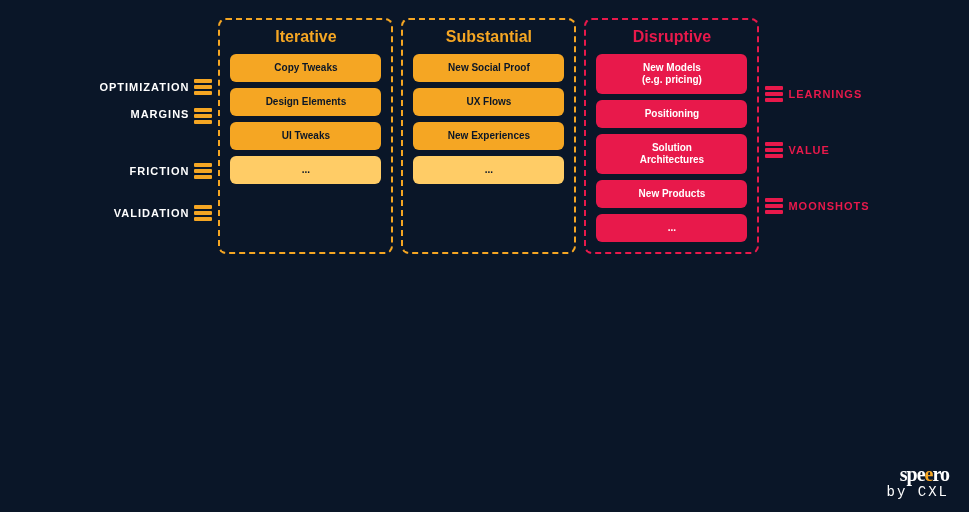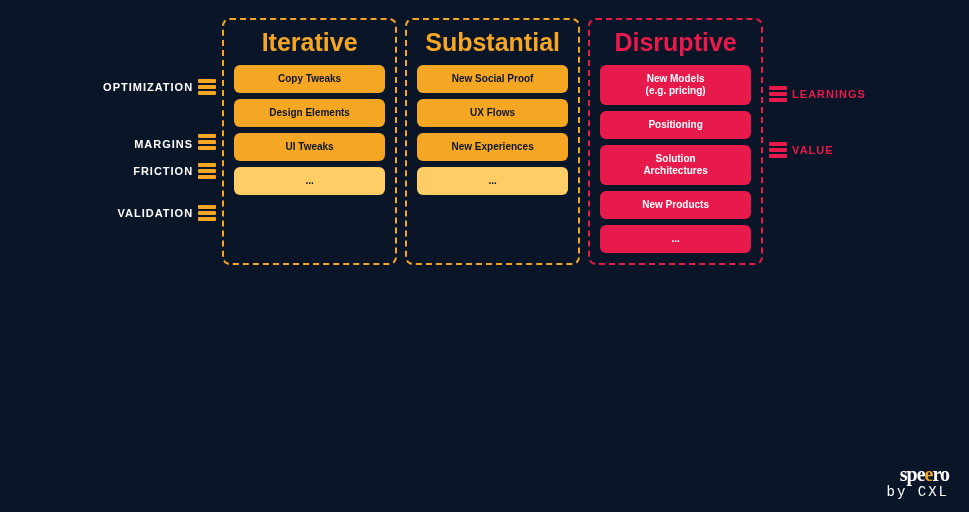--- a/index.html
+++ b/index.html
@@ -149,21 +149,21 @@
       background: transparent;
       margin-right: 8px;
     }
 
     .column-disruptive {
       border-color: #e8194b;
       background: transparent;
     }
 
     .column-header {
-      font-size: 25px;
+      font-size: 16px;
       font-weight: 900;
       margin-bottom: 8px;
       font-family: 'Arial Black', Arial, sans-serif;
     }
 
     .header-iterative { color: #f5a623; }
     .header-substantial { color: #f5a623; }
     .header-disruptive { color: #e8194b; }
 
     
@@ -226,21 +226,21 @@
       color: #ffffff;
       font-size: 14px;
       font-weight: 400;
       letter-spacing: 2px;
       font-family: Liberation Mono, monospace;
       text-align: right;
     }
 
     
     .left-label-item:nth-child(1) { height: 42px; align-items: center; }
-    .left-label-item:nth-child(2) { height: 42px; align-items: flex-end; }
+    .left-label-item:nth-child(2) { height: 42px; align-items: flex-start; }
     .left-label-item:nth-child(3) { height: 42px; align-items: center; }
     .left-label-item:nth-child(4) { height: 42px; align-items: center; }
 
     .right-label-item:nth-child(1) { height: 56px; align-items: center; }
     .right-label-item:nth-child(2) { height: 56px; align-items: center; }
     .right-label-item:nth-child(3) { height: 56px; align-items: center; }
     .right-label-item:nth-child(4) { height: 56px; align-items: center; }
 
   </style>
 </head>
@@ -325,20 +325,28 @@
         <span class="right-label-text">LEARNINGS</span>
       </div>
       <div class="right-label-item">
         <div class="right-label-bars">
           <div class="right-label-bar"></div>
           <div class="right-label-bar"></div>
           <div class="right-label-bar"></div>
         </div>
         <span class="right-label-text">VALUE</span>
       </div>
+      <div class="right-label-item">
+        <div class="right-label-bars">
+          <div class="right-label-bar"></div>
+          <div class="right-label-bar"></div>
+          <div class="right-label-bar"></div>
+        </div>
+        <span class="right-label-text">MOONSHOTS</span>
+      </div>
     </div>
 
   </div>
 
   <div class="logo-area">
     <div class="logo-text">
       spe<span class="logo-dot">e</span>ro
     </div>
     <div class="logo-sub">by CXL</div>
   </div>

